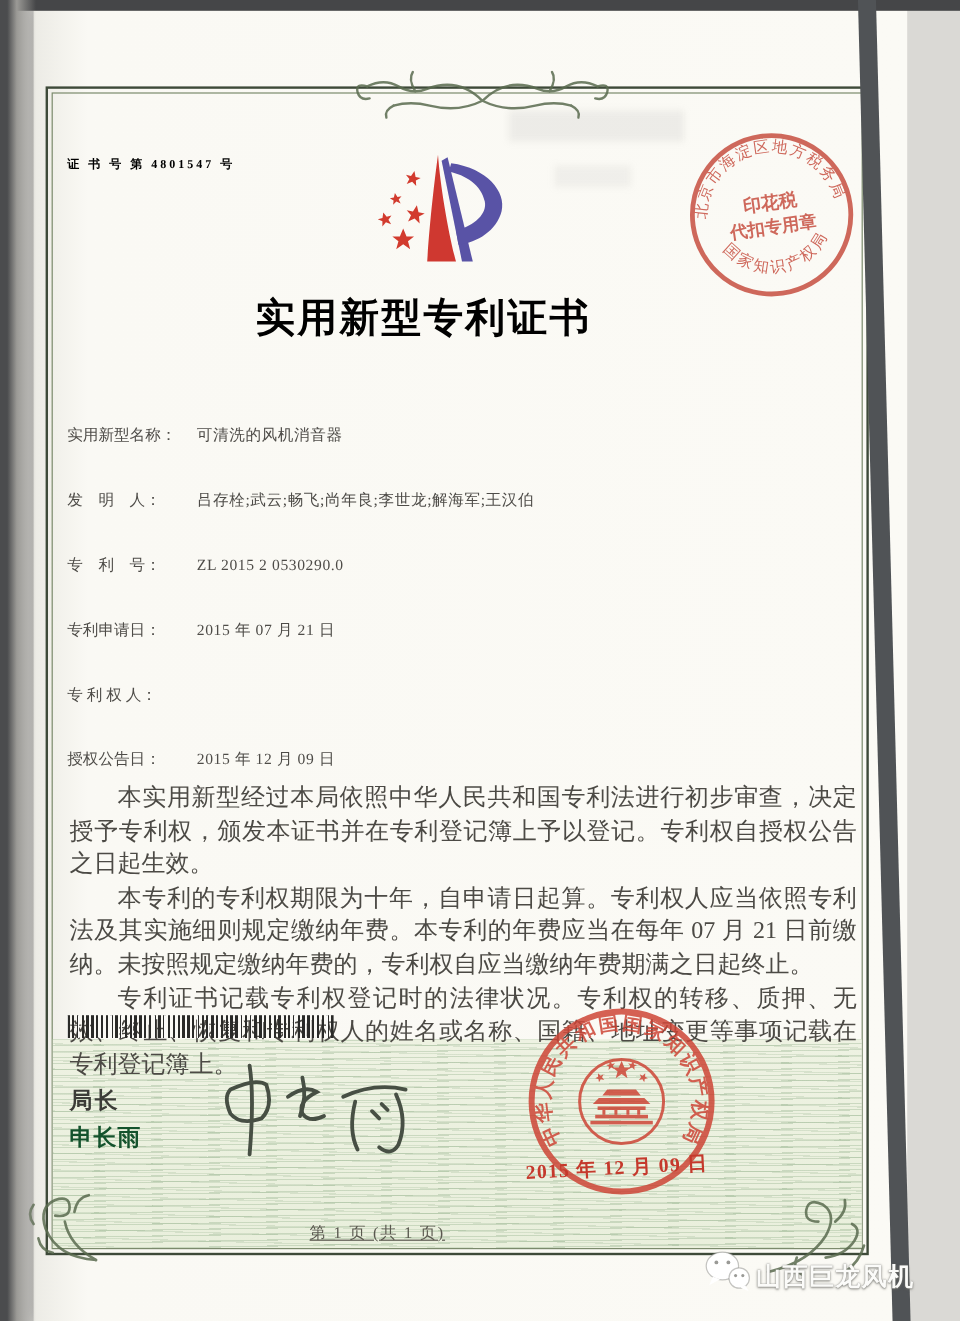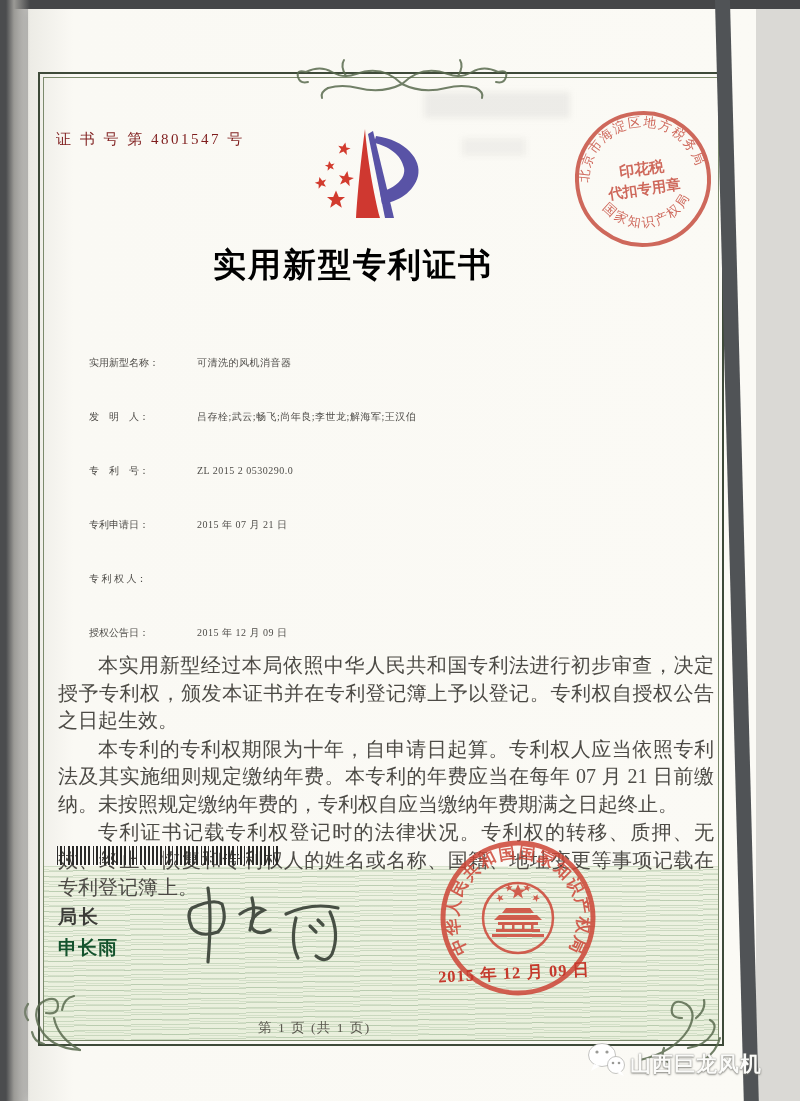--- a/index.html
+++ b/index.html
@@ -27,47 +27,47 @@
   .frame{left:38px;top:72px;width:682px;height:970px;border:2px solid #3e4a39;z-index:5;}
   .frame-inner{position:absolute;left:3px;top:3px;right:3px;bottom:3px;border:1px solid #7b8a6c;}
   .band{
     position:absolute;left:4px;right:4px;top:792px;bottom:4px;
     background:
       repeating-linear-gradient(179deg, rgba(124,160,118,.30) 0 1px, rgba(124,160,118,0) 1px 5px),
       repeating-linear-gradient(181.5deg, rgba(124,160,118,.20) 0 1px, rgba(124,160,118,0) 1px 7px),
       linear-gradient(#eef2e2,#e9efdc);
   }
   
-  .certno{left:56px;top:130px;font-size:15px;letter-spacing:2.5px;color:#7f1d1d;z-index:8;}
+  .certno{left:56px;top:130px;font-size:10px;letter-spacing:2.5px;color:#000000;z-index:8;font-weight:bold;}
   .logo{left:306px;top:126px;z-index:8;}
   .stamp-tax{left:568px;top:104px;z-index:9;transform:rotate(-8deg);}
   .title{left:38px;top:243px;width:682px;text-align:center;z-index:8;
     font-size:33px;font-weight:600;letter-spacing:2px;color:#000000;}
   .title span{position:relative;left:-26px;}
-  .fields{left:56px;top:350px;width:652px;z-index:8;font-size:10px;color:#4e4c48;margin-left:33px;}
+  .fields{left:56px;top:350px;width:652px;z-index:8;font-size:13px;color:#4e4c48;}
   .frow{margin-bottom:29px;line-height:25px;display:flex;}
   .flabel{display:inline-block;min-width:108px;flex:0 0 108px;}
   .fvalue{letter-spacing:.5px;}
   .paras{left:58px;top:652px;width:656px;z-index:8;font-size:20px;line-height:27.5px;
     text-align:justify;color:#4c4a45;}
   .paras p{margin:0 0 1px 0;text-indent:2em;}
   .barcode{left:56px;top:846px;width:222px;height:19px;z-index:8;
     background-image:
       repeating-linear-gradient(90deg, rgba(250,250,248,1) 0 1px, rgba(250,250,248,0) 1px 9px),
       repeating-linear-gradient(90deg,#2a2a28 0 2px, rgba(0,0,0,0) 2px 4px);
   }
   .signer-title{left:58px;top:904px;font-size:19px;font-weight:600;color:#3c3c38;z-index:8;
     font-family:"Liberation Sans","DejaVu Sans",sans-serif;letter-spacing:2px;}
   .signer-name{left:58px;top:935px;font-size:19px;font-weight:600;color:#14532d;z-index:8;
     font-family:"Liberation Sans","DejaVu Sans",sans-serif;letter-spacing:1px;}
   .signature{left:178px;top:874px;z-index:9;}
   .seal{left:436px;top:836px;z-index:9;}
   .seal-date{left:438px;top:962px;width:170px;z-index:10;font-size:16.5px;font-weight:600;
     color:#c5392c;letter-spacing:1px;transform:rotate(-3deg);}
-  .footer{left:258px;top:1019px;font-size:13.5px;letter-spacing:1.5px;color:#5a584f;z-index:8;}
+  .footer{left:258px;top:1019px;font-size:13.5px;letter-spacing:1.5px;color:#5a584f;z-index:8;text-decoration:underline;}
   .orn-top{left:262px;top:50px;z-index:7;}
   .orn-bl{left:14px;top:980px;z-index:7;}
   .orn-br{left:634px;top:982px;z-index:7;}
   .ghost1{left:424px;top:92px;width:146px;height:26px;background:rgba(150,150,150,.13);
     filter:blur(3px);z-index:6;}
   .ghost2{left:462px;top:138px;width:64px;height:18px;background:rgba(150,150,150,.10);
     filter:blur(3px);z-index:6;}
   
   .wechat{left:586px;top:1040px;z-index:50;}
   .wm-text{left:630px;top:1050px;z-index:50;font-size:21px;font-weight:700;color:#fbfbf9;

